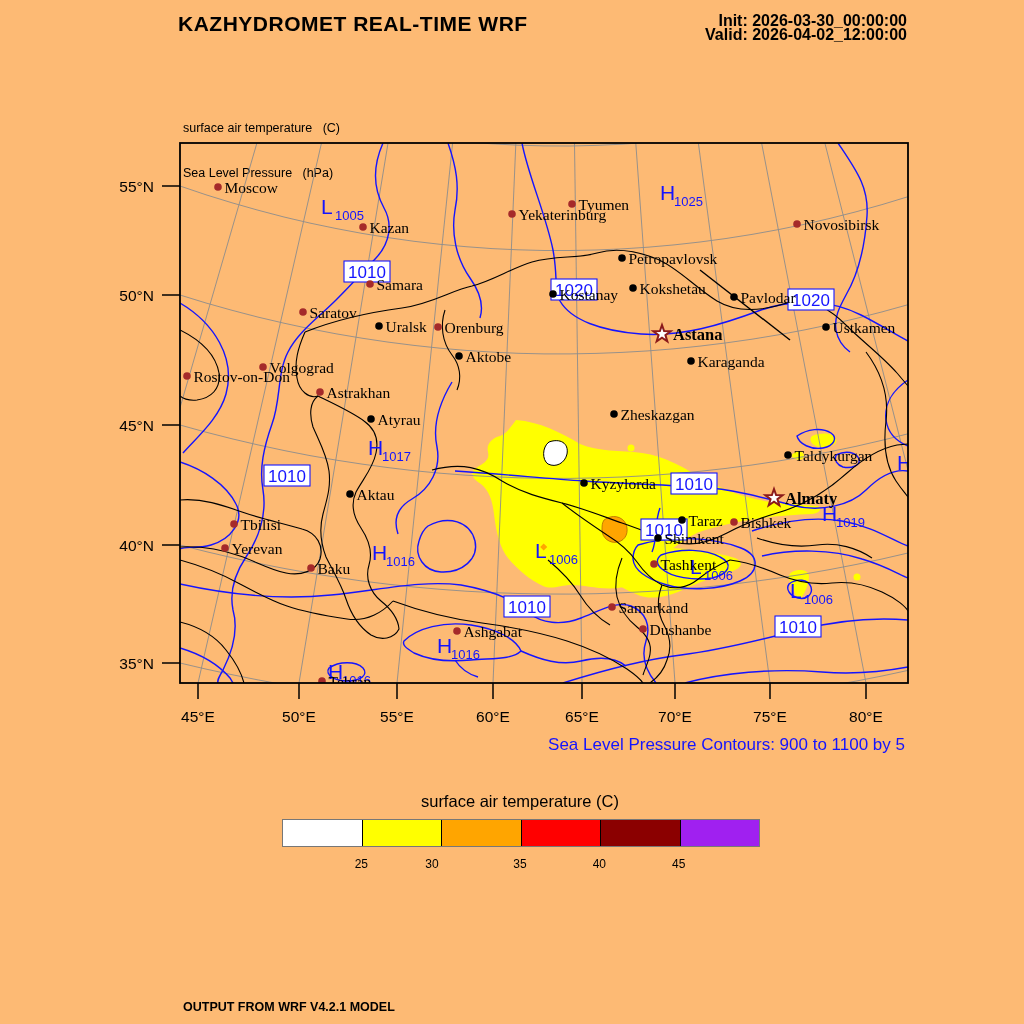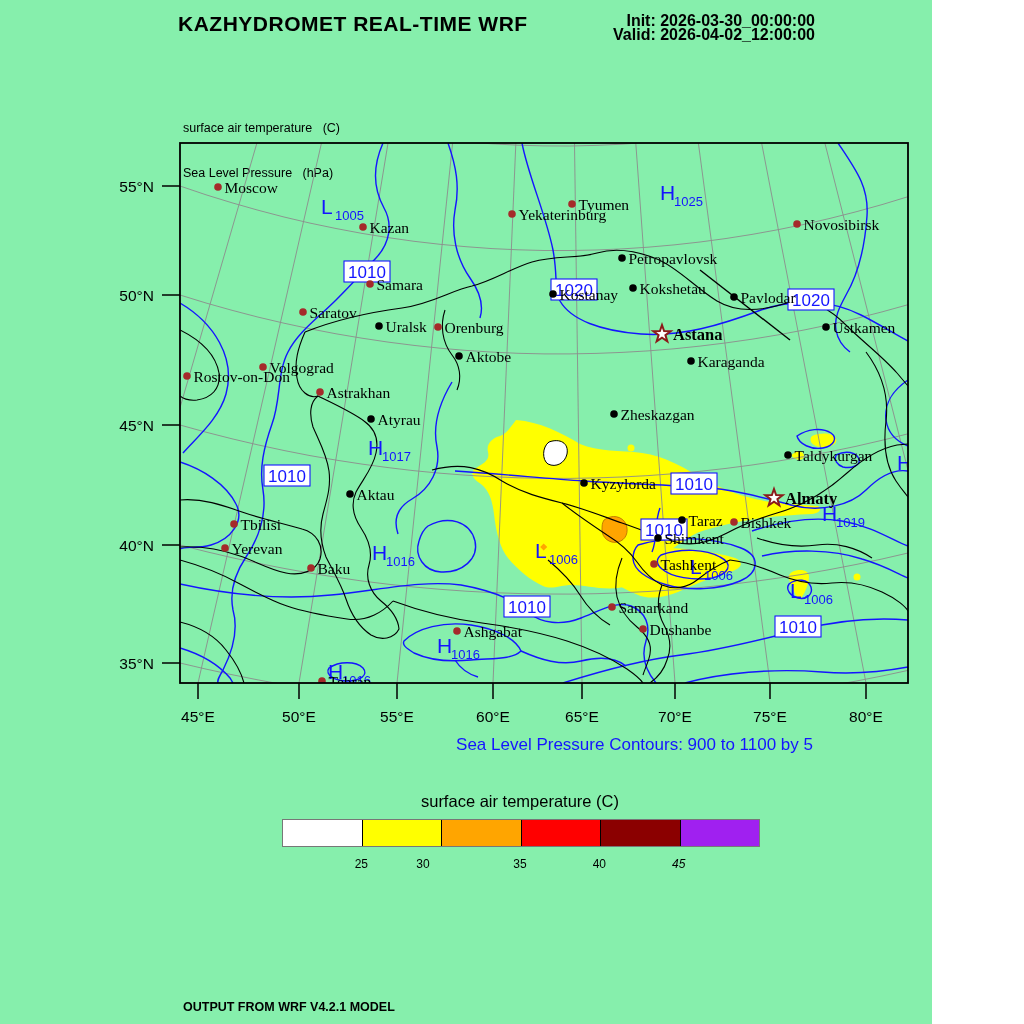--- a/index.html
+++ b/index.html
@@ -1,16 +1,16 @@
 <!DOCTYPE html>
 <html><head>
 <meta charset="utf-8">
 <style>
   html,body{margin:0;padding:0;background:#ffffff;}
-  #page{position:relative;width:932px;height:1024px;background:#86efac;overflow:hidden;
+  #page{position:relative;width:1024px;height:1024px;background:#fdba74;overflow:hidden;
         font-family:"Liberation Sans",sans-serif;color:#000;}
   #main-title{position:absolute;left:178px;top:12px;font-size:21px;font-weight:bold;letter-spacing:.5px;}
   #run-times{position:absolute;right:117px;top:14px;text-align:right;font-size:16px;font-weight:bold;line-height:14px;}
   #field-labels{position:absolute;left:183px;top:91px;font-size:12.5px;line-height:15px;white-space:pre;}
   #map-wrap{position:absolute;left:0;top:0;width:1024px;height:1024px;}
   #slp-caption{position:absolute;right:119px;top:735px;font-size:17px;color:#1414ff;}
   #cbar-title{position:absolute;left:282px;top:792px;width:476px;text-align:center;font-size:16.5px;}
   #cbar{position:absolute;left:282px;top:819px;width:476px;height:26px;display:flex;
         border:1px solid #777;box-sizing:content-box;}
   #cbar .seg{flex:1 1 0;height:100%;border-left:1px solid #000;}
@@ -285,23 +285,23 @@
   <div id="cbar">
       <div class="seg" style="background: rgb(255, 255, 255);"></div>
       <div class="seg" style="background: rgb(255, 255, 0);"></div>
       <div class="seg" style="background: rgb(255, 165, 0);"></div>
       <div class="seg" style="background: rgb(255, 0, 0);"></div>
       <div class="seg" style="background: rgb(139, 0, 0);"></div>
       <div class="seg" style="background: rgb(160, 32, 240);"></div>
     </div>
   <div id="cbar-ticks">
       <span style="left: 79.3333px;">25</span>
-      <span style="left: 141px;">30</span>
+      <span style="left: 150px;">30</span>
       <span style="left: 238px;">35</span>
       <span style="left: 317.333px;">40</span>
-      <span style="left: 396.667px; font-style: italic;">45</span>
+      <span style="left: 396.667px;">45</span>
     </div>
 
   <div id="footer">
     <div>OUTPUT FROM WRF V4.2.1 MODEL</div>
     
   </div>
 </div>
 
 </body></html>

